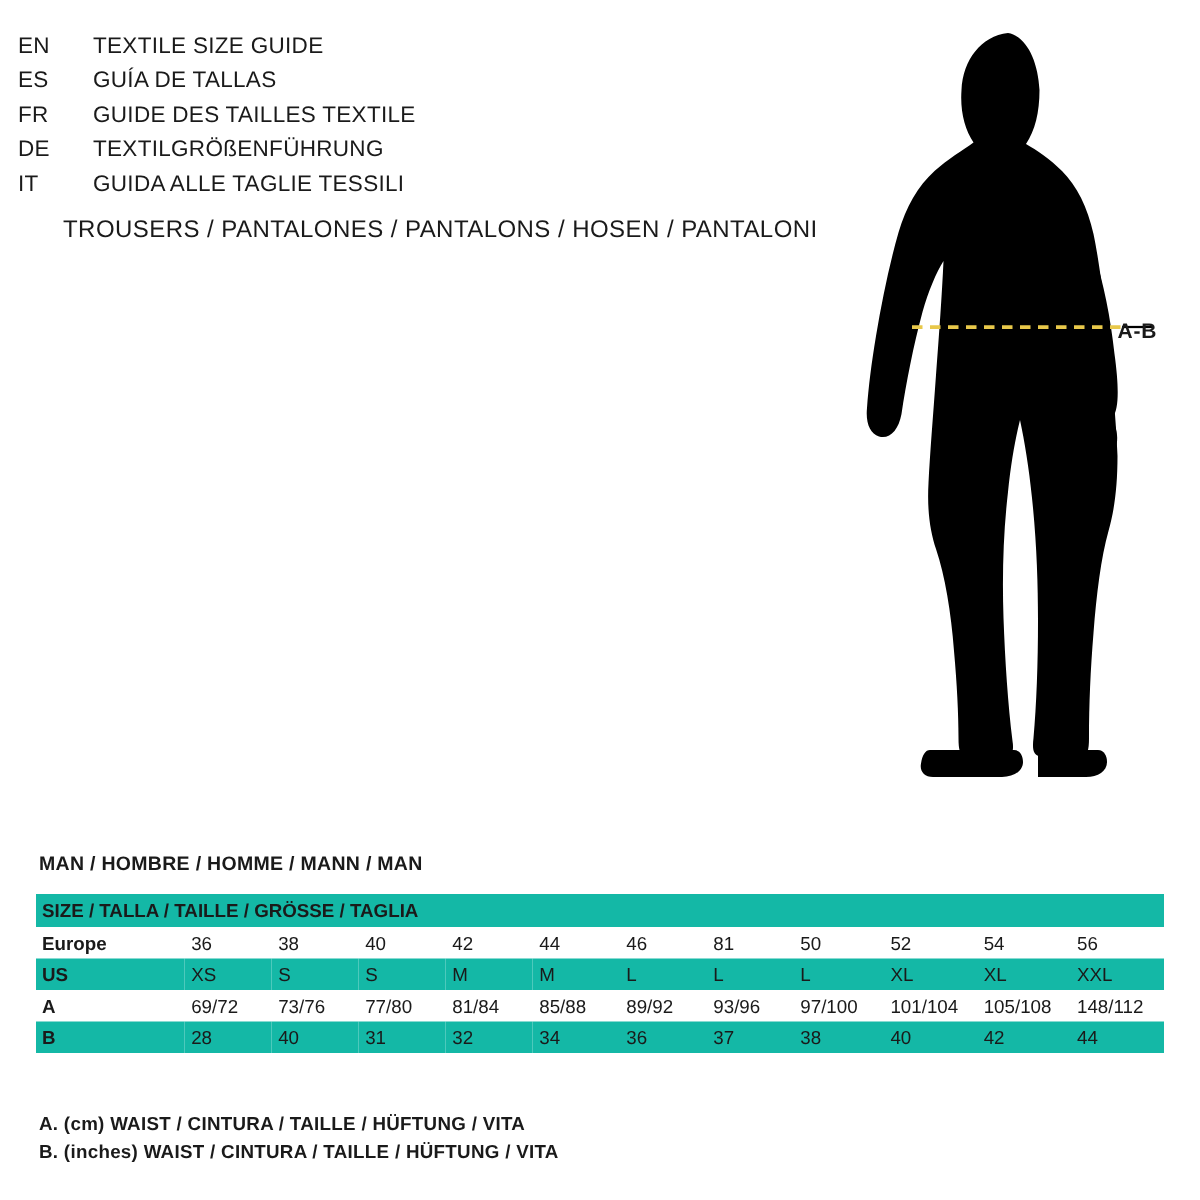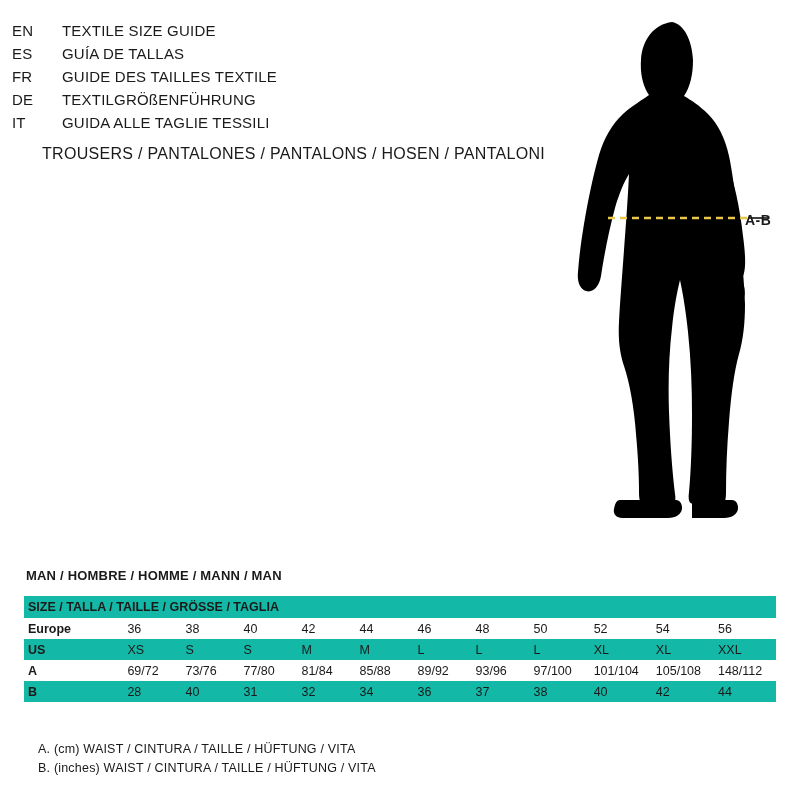--- a/index.html
+++ b/index.html
@@ -110,24 +110,23 @@
   }
   td.val {
     text-align: left;
     width: 58px;
   }
   .footnotes {
     position: absolute;
     left: 26px;
     top: 740px;
     font-size: 12.5px;
-    font-weight: normal;
+    font-weight: bold;
     line-height: 19px;
     letter-spacing: 0.2px;
-    margin-left: 12px;
   }
 </style>
 </head>
 <body>
 
 <div class="page">
 
   <div class="lang-block">
     <div class="lang-row">
       <span class="lang-code">EN</span>
@@ -219,21 +218,21 @@
       </tr>
 
       <tr class="plain">
         <td class="label-col">Europe</td>
         <td class="val">36</td>
         <td class="val">38</td>
         <td class="val">40</td>
         <td class="val">42</td>
         <td class="val">44</td>
         <td class="val">46</td>
-        <td class="val">48</td>
+        <td class="val">81</td>
         <td class="val">50</td>
         <td class="val">52</td>
         <td class="val">54</td>
         <td class="val">56</td>
       </tr>
 
       <tr class="alt">
         <td class="label-col">US</td>
         <td class="val">XS</td>
         <td class="val">S</td>

